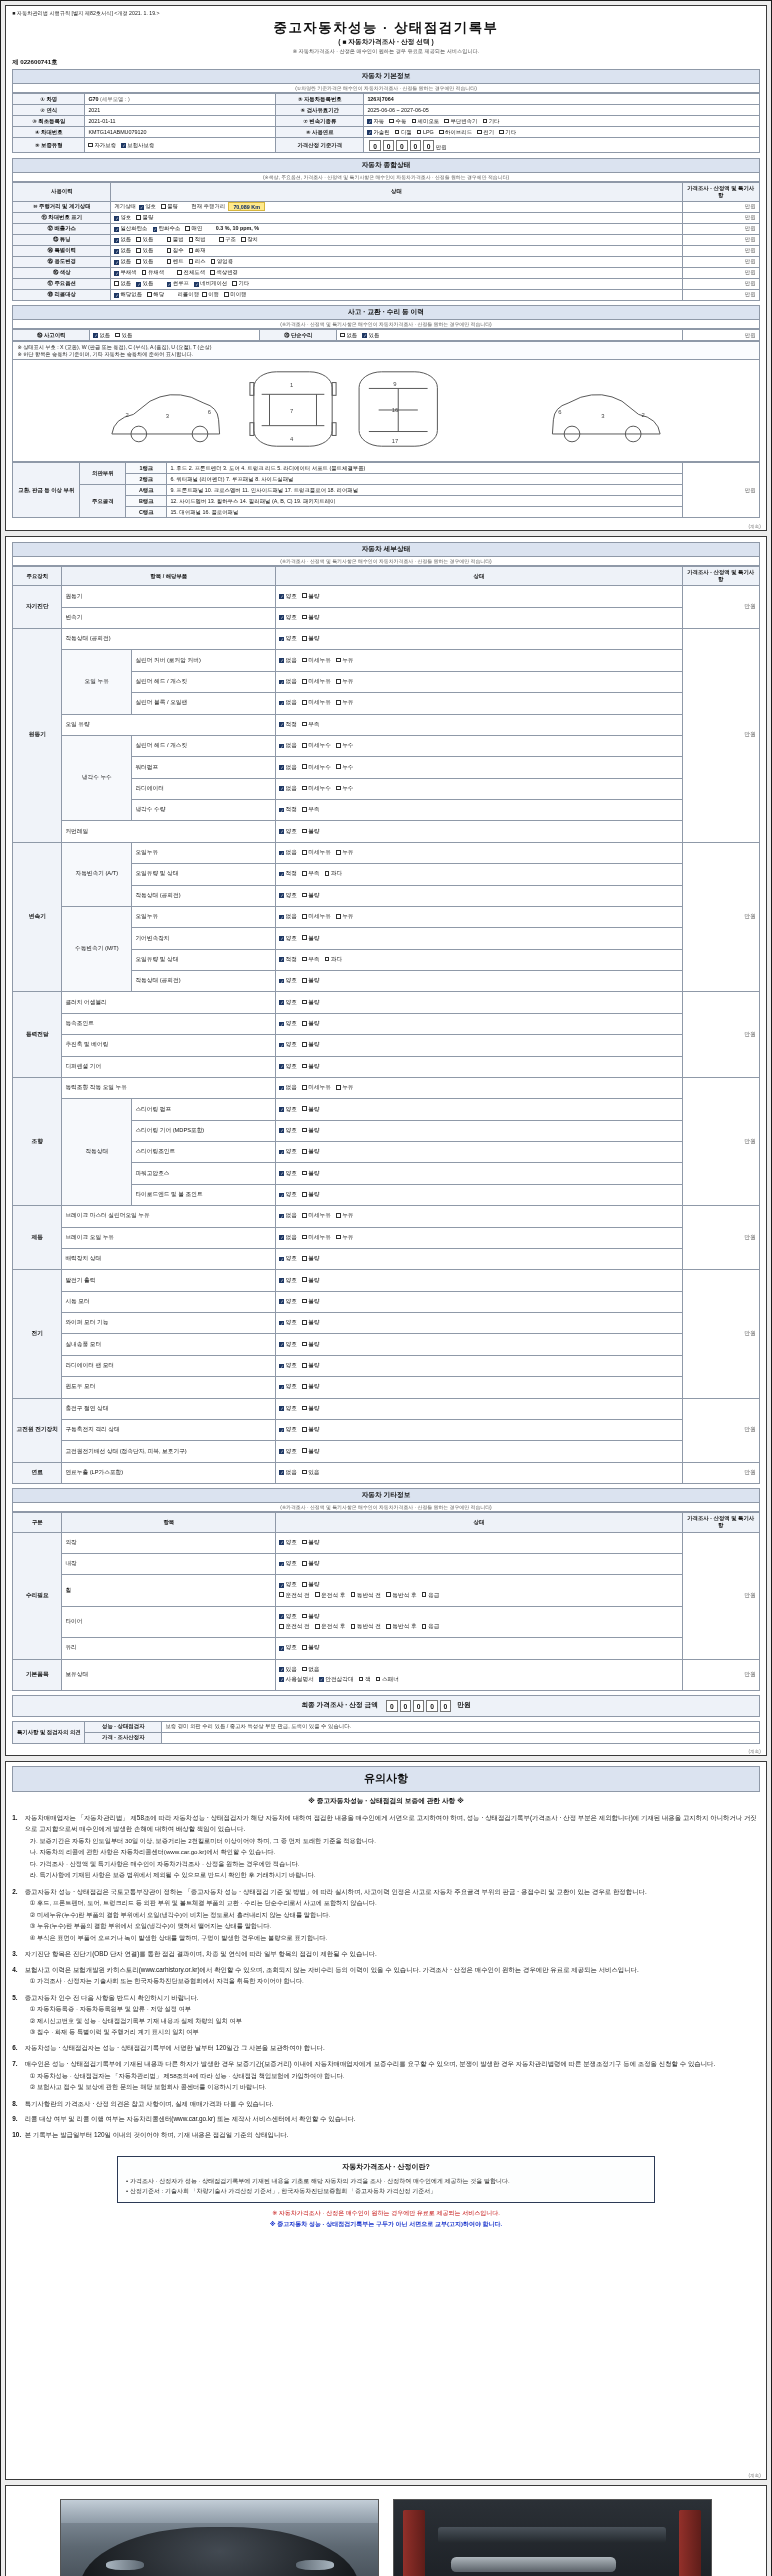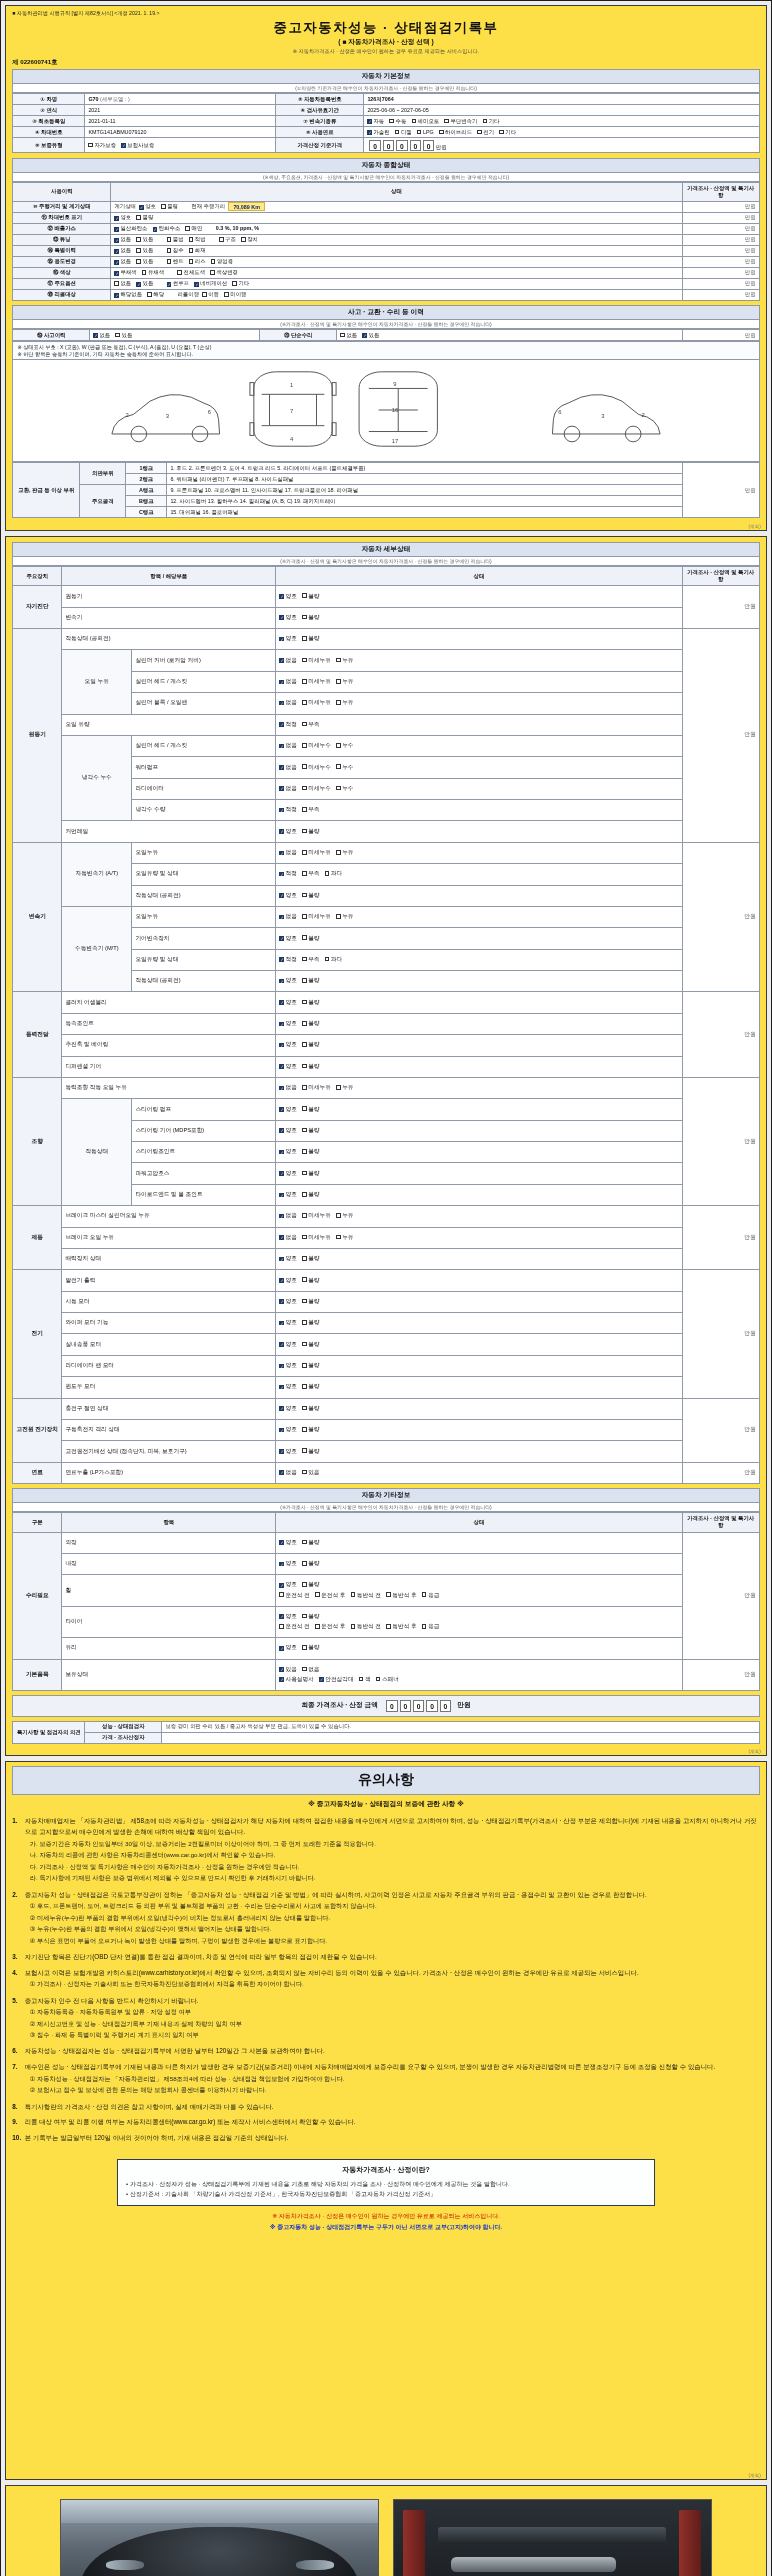--- a/index.html
+++ b/index.html
@@ -1,19 +1,19 @@
 <!DOCTYPE html>
 <html style="font-size:8.2px"><head>
 <meta charset="utf-8">
 <style>
   *{box-sizing:border-box;margin:0;padding:0}
   html{background:#fff}
   body{width:773px;font-family:"Liberation Sans","DejaVu Sans",sans-serif;color:#111;background:#fff}
   .page{width:772px;min-height:2574px;border:0.5px solid #1c1c1c;background:#ededed;padding:3.6px 4.1px}
-  .block{position:relative;background:#fde047;border:0.5px solid #3a3a3a;margin-bottom:5.2px;padding:4.1px 6.2px 7.2px}
+  .block{position:relative;background:#ffffff;border:0.5px solid #3a3a3a;margin-bottom:5.2px;padding:4.1px 6.2px 7.2px}
   .b2{min-height:1056px}
   .b3{min-height:719px}
   .b4{min-height:216px}
   .formref{font-size:5.2px;color:#222}
   .title{text-align:center;font-size:13.4px;font-weight:bold;letter-spacing:1.5px;margin:2.1px 0 1px}
   .subtitle{text-align:center;font-weight:bold;font-size:6.7px;margin-top:1px}
   .subnote{text-align:center;font-size:5.2px;color:#444;margin:1px 0 3.1px}
   .docno{font-size:6.2px;font-weight:bold;margin:1px 0 2.1px}
   .secbar{background:#dbe3f0;border:0.5px solid #8f99a8;text-align:center;font-weight:bold;font-size:6.7px;padding:2.1px 0;margin-top:1px}
   .secnote{font-size:4.9px;color:#555;text-align:center;border:0.5px solid #8f99a8;border-top:none;padding:1px;background:#fff}
@@ -34,21 +34,21 @@
   .val{font-weight:bold}
   .val.hl{background:#ffe98a;border:0.5px solid #d6b53c;padding:0.5px 4.1px;color:#0b2a66}
   .legendbox{border:0.5px solid #8f99a8;border-bottom:none;font-size:5.2px;padding:1.5px 4.1px;color:#222;background:#fbfcfe}
   .diagrambox{border:0.5px solid #8f99a8;text-align:center;padding:3.1px 0;background:#fff}
   .finalbar{display:flex;align-items:center;justify-content:center;gap:6.2px;border:0.5px solid #8f99a8;background:#eef2f8;padding:4.1px;font-weight:bold;font-size:6.7px;margin-bottom:4.1px}
   .digit{display:inline-block;width:11.3px;height:11.3px;border:0.5px solid #777;background:#fff;text-align:center;line-height:11.3px;font-weight:bold;margin-left:2.1px;font-size:6.7px}
   td.who{background:#f0f3f9;text-align:center;font-weight:bold;width:77px}
   td.oph{width:72px}
   td.optext{color:#333;padding:5.2px 4.1px}
   .contmark{position:absolute;right:5.2px;bottom:1px;font-size:4.6px;color:#777}
-  .bigbar{background:#dbe3f0;border:0.5px solid #8f99a8;text-align:center;font-weight:bold;font-size:14px;padding:4.1px 0;margin-bottom:5.2px}
+  .bigbar{background:#dbe3f0;border:0.5px solid #8f99a8;text-align:center;font-weight:bold;font-size:11px;padding:4.1px 0;margin-bottom:5.2px}
   .nhead{text-align:center;font-weight:bold;font-size:6.7px;margin:4.1px 0 6.2px}
   .nitem{display:flex;margin:4.6px 0 1.5px;font-size:6.4px;line-height:1.75}
   .nno{flex:none;width:12.4px;font-weight:bold}
   .ntext{flex:1}
   .nsub{margin:1px 0 1px 17.5px;font-size:6.2px;line-height:1.7;color:#222}
   .infobox{width:72%;margin:15.5px auto 6.2px;border:0.8px solid #2c3a55;padding:5.2px 8.2px;background:#fdfefe}
   .infobox-title{text-align:center;font-weight:bold;font-size:7px;margin-bottom:4.1px}
   .boxline{font-size:6px;line-height:1.7;color:#222}
   .redline{color:#c00000;text-align:center;font-size:6px;margin-top:6.2px}
   .blueline{color:#1a35cc;text-align:center;font-size:6px;font-weight:bold;margin-top:2.1px}

